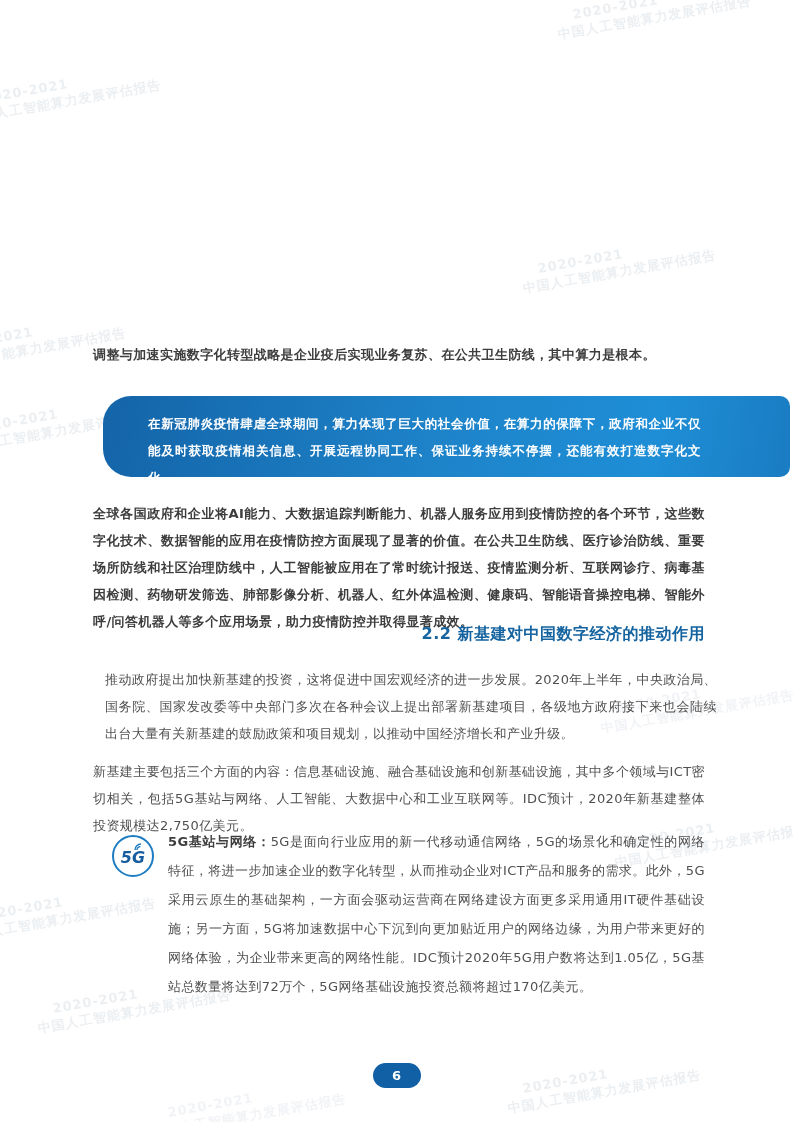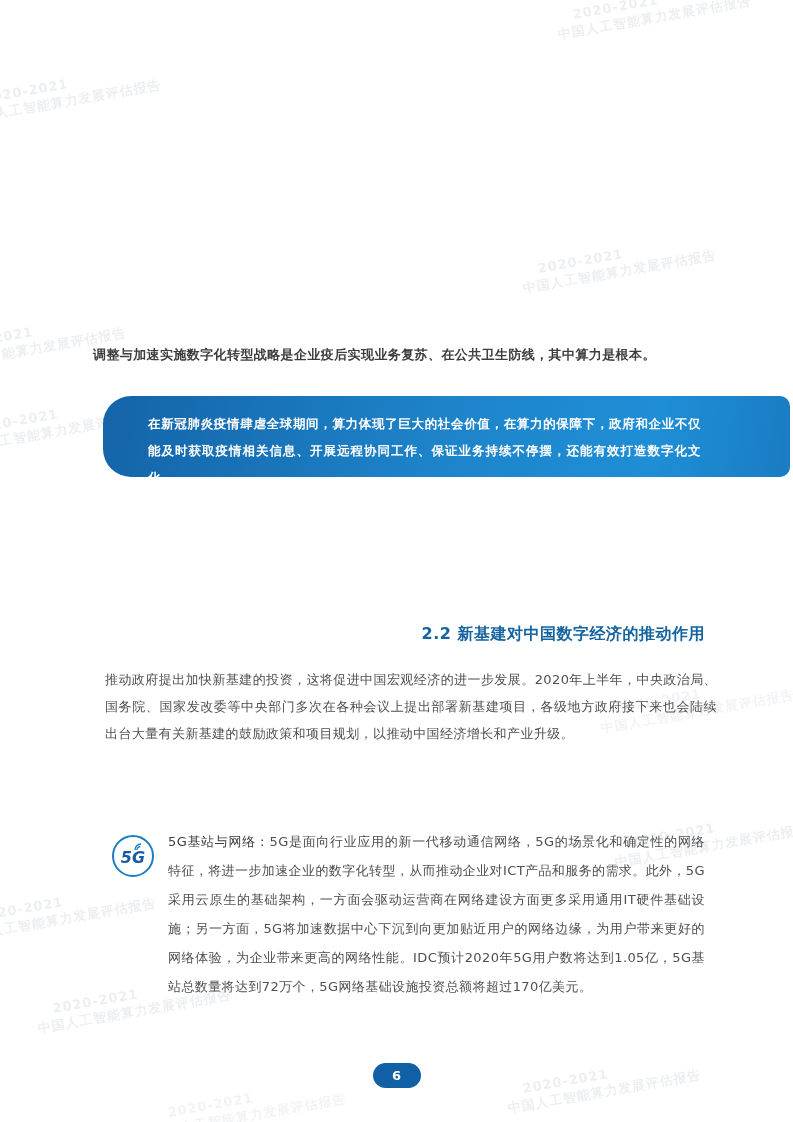--- a/index.html
+++ b/index.html
@@ -81,21 +81,21 @@
   .g5-text{
     font-size:16px;font-weight:bold;font-style:italic;
     color:#155d9e;letter-spacing:0;line-height:1;margin-top:3px;text-align:center;
   }
   .g5-sig{position:absolute;top:4px;right:7px;}
   .card5g-text{
     margin:0 0 0 14px;width:537px;
     font-size:13px;line-height:29px;color:#4f4f4f;
     text-align:justify;letter-spacing:0.4px;
   }
-  .card5g-text .term{font-weight:normal;color:#3d3d3d;}
+  .card5g-text .term{font-weight:bold;color:#3d3d3d;}
   
   .page-badge{
     position:absolute;left:50%;top:1063px;transform:translateX(-50%);
     min-width:48px;height:25px;border-radius:13px;
     background:#1160a5;color:#ffffff;
     display:flex;align-items:center;justify-content:center;
     font-size:13px;font-weight:bold;
   }
 </style>
 </head>
@@ -153,25 +153,27 @@
   <div class="content">
 
 
 
     <p class="para bold p-emphasis">调整与加速实施数字化转型战略是企业疫后实现业务复苏、在公共卫生防线，其中算力是根本。</p>
 
     <div class="callout">
       <p>在新冠肺炎疫情肆虐全球期间，算力体现了巨大的社会价值，在算力的保障下，政府和企业不仅能及时获取疫情相关信息、开展远程协同工作、保证业务持续不停摆，还能有效打造数字化文化。</p>
     </div>
 
+    <p class="para bold p-ai">全球各国政府和企业将AI能力、大数据追踪判断能力、机器人服务应用到疫情防控的各个环节，这些数字化技术、数据智能的应用在疫情防控方面展现了显著的价值。在公共卫生防线、医疗诊治防线、重要场所防线和社区治理防线中，人工智能被应用在了常时统计报送、疫情监测分析、互联网诊疗、病毒基因检测、药物研发筛选、肺部影像分析、机器人、红外体温检测、健康码、智能语音操控电梯、智能外呼/问答机器人等多个应用场景，助力疫情防控并取得显著成效。</p>
 
     <h2 class="section-heading">2.2 新基建对中国数字经济的推动作用</h2>
 
     <p class="para p-policy">推动政府提出加快新基建的投资，这将促进中国宏观经济的进一步发展。2020年上半年，中央政治局、国务院、国家发改委等中央部门多次在各种会议上提出部署新基建项目，各级地方政府接下来也会陆续出台大量有关新基建的鼓励政策和项目规划，以推动中国经济增长和产业升级。</p>
 
+    <p class="para p-scope">新基建主要包括三个方面的内容：信息基础设施、融合基础设施和创新基础设施，其中多个领域与ICT密切相关，包括5G基站与网络、人工智能、大数据中心和工业互联网等。IDC预计，2020年新基建整体投资规模达2,750亿美元。</p>
 
     <div class="card5g">
       <div class="g5-icon">
         <span class="g5-text">5G</span>
         <svg class="g5-sig" width="12" height="10" viewBox="0 0 12 10">
           <path d="M2 9 A6 6 0 0 1 8 3" fill="none" stroke="#1e7dc2" stroke-width="1.4"></path>
           <path d="M4 9 A3.4 3.4 0 0 1 7.4 5.6" fill="none" stroke="#1e7dc2" stroke-width="1.4"></path>
         </svg>
       </div>
       <p class="card5g-text">

